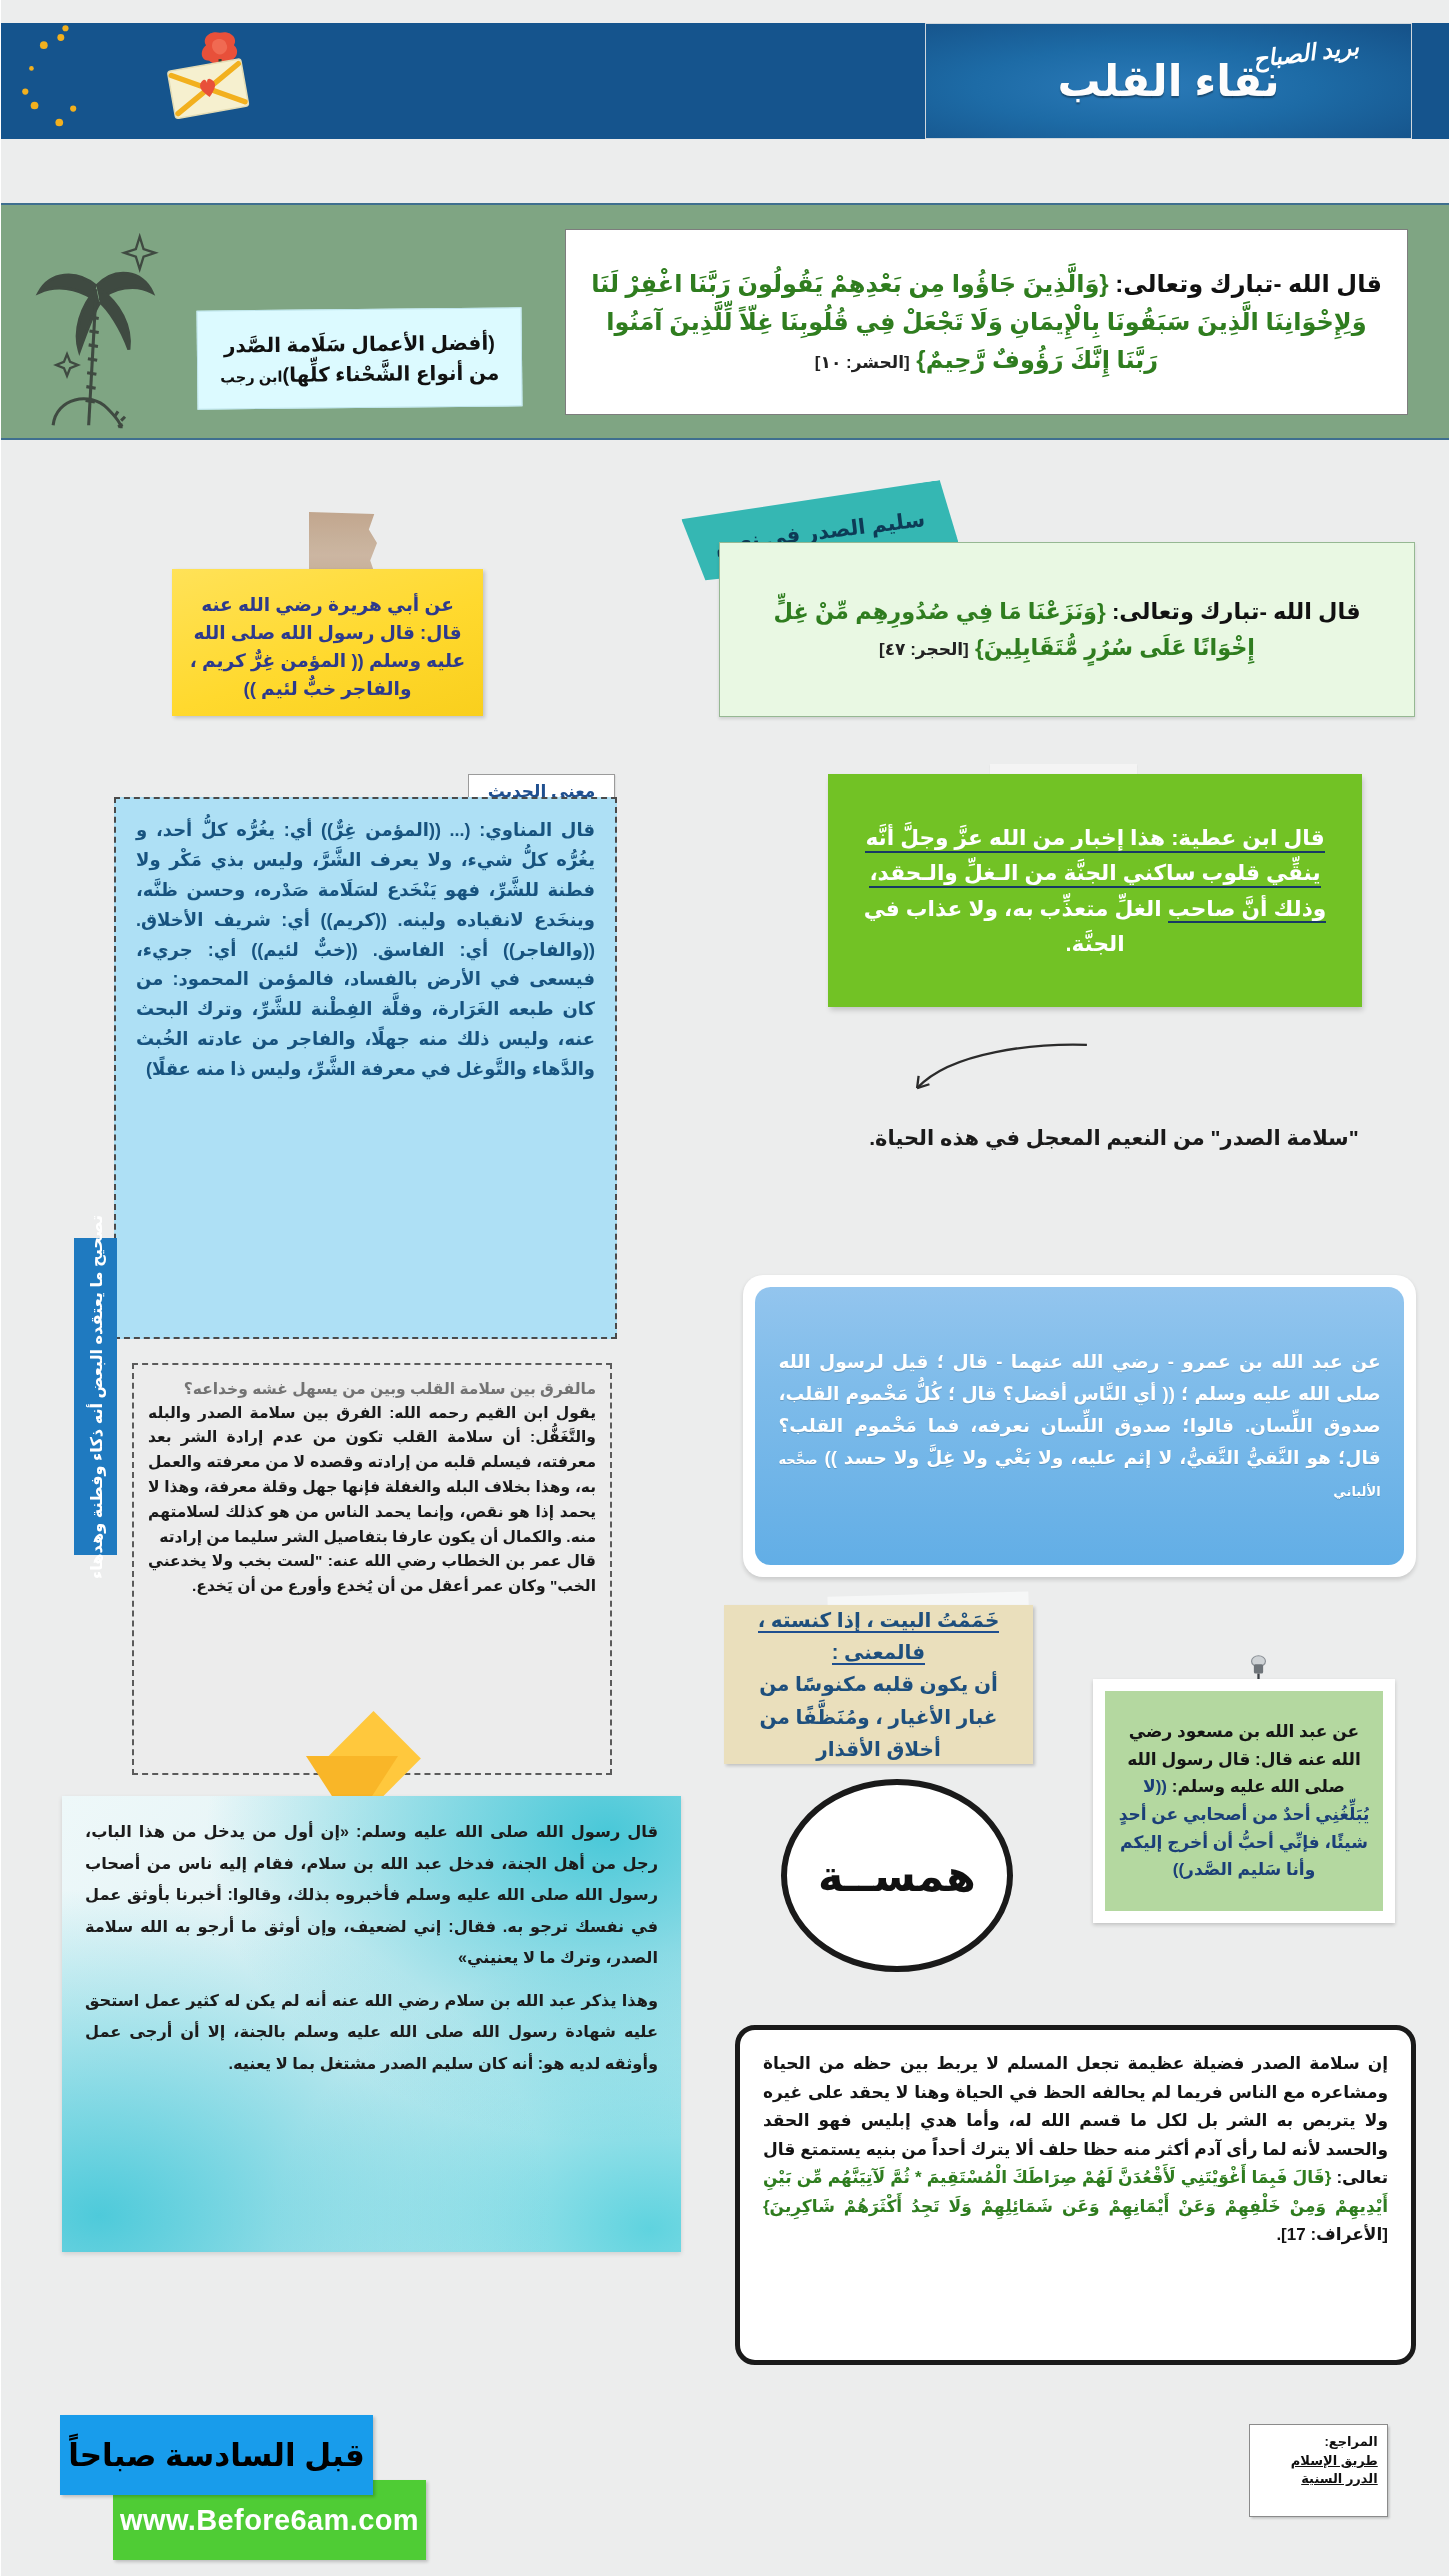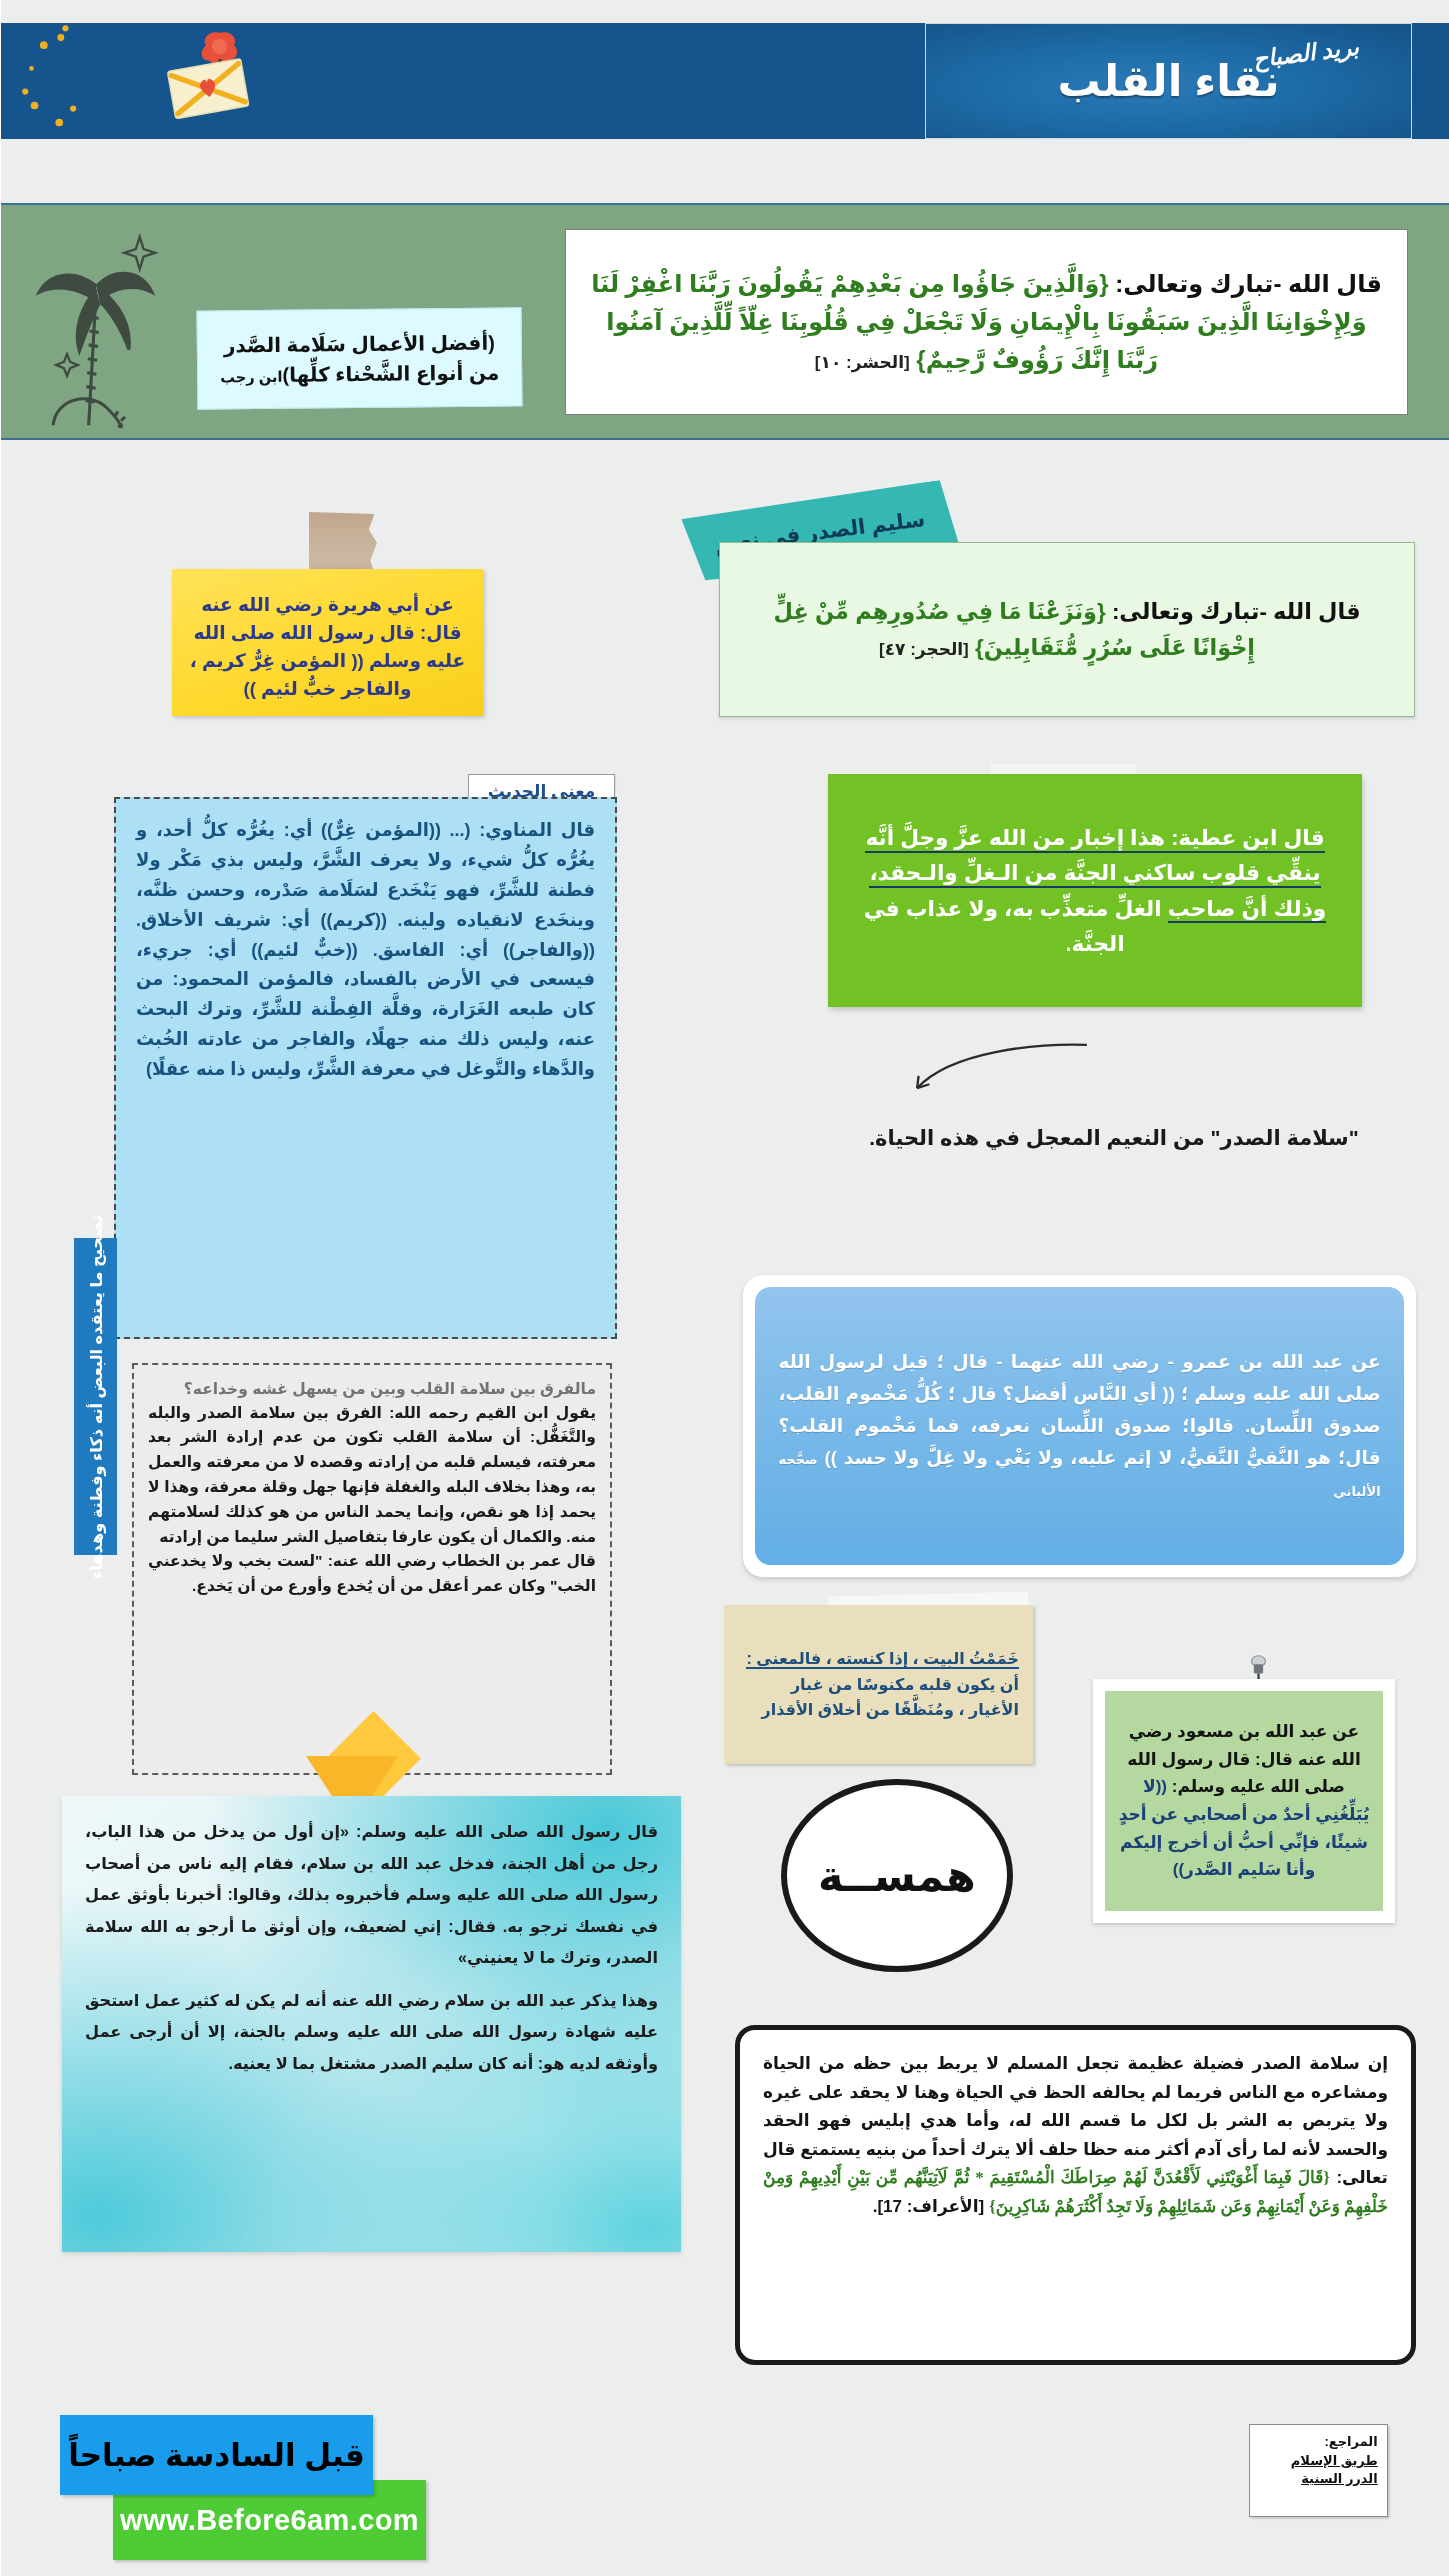--- a/index.html
+++ b/index.html
@@ -292,21 +292,21 @@
   .beige-card {
     position: absolute;
     left: 724px; top: 1605px;
     width: 309px; height: 159px;
     background: #eadfbc;
     box-shadow: 1.5px 2.3px 3.1px rgba(0,0,0,.18);
     padding: 10.8px 14px;
     display: flex; align-items: center;
   }
   .beige-card p {
-    color: #1e4f7d; font-size: 16px; line-height: 1.62; font-weight: 700; text-align: right; width: 100%;
+    color: #1e4f7d; font-size: 20px; line-height: 1.62; font-weight: 700; text-align: center; width: 100%;
   }
   .beige-card .ul { border-bottom: 2.3px solid #1f4f8f; }
 
   
   .pin {
     position: absolute;
     left: 1246px; top: 1655px;
     width: 25px; height: 34px;
   }
   .green-card-outer {
@@ -363,21 +363,21 @@
     left: 735px; top: 2025px;
     width: 681px; height: 340px;
     background: #ffffff;
     border: 5.4px solid #1a1a1a;
     border-radius: 20px;
     padding: 20px 23px;
   }
   .bottom-card p {
     color: #141414; font-size: 17px; line-height: 1.68; font-weight: 700; text-align: justify;
   }
-  .bottom-card .ayah { color: #2f7d1f; font-family: Liberation Serif, serif; }
+  .bottom-card .ayah { color: #2f7d1f; }
 
   
   .refs {
     position: absolute;
     left: 1249px; top: 2424px;
     width: 139px; height: 93px;
     background: #ffffff;
     border: 0.8px solid #8b8b8b;
     box-shadow: 1.5px 1.5px 2.3px rgba(0,0,0,.2);
     padding: 7.7px 9.3px;

